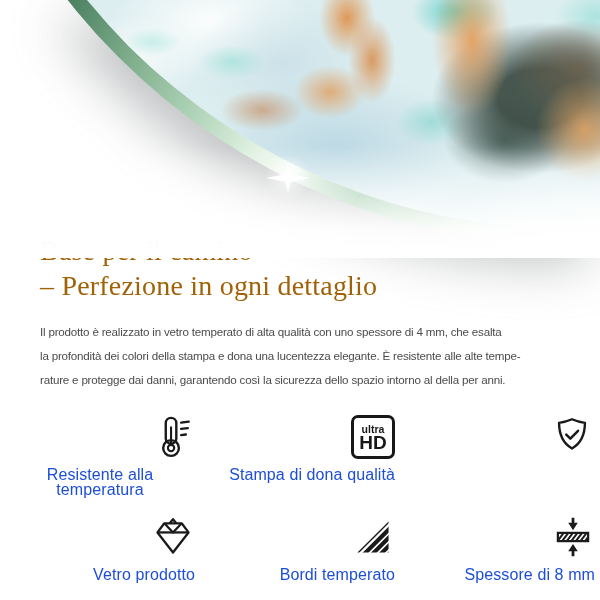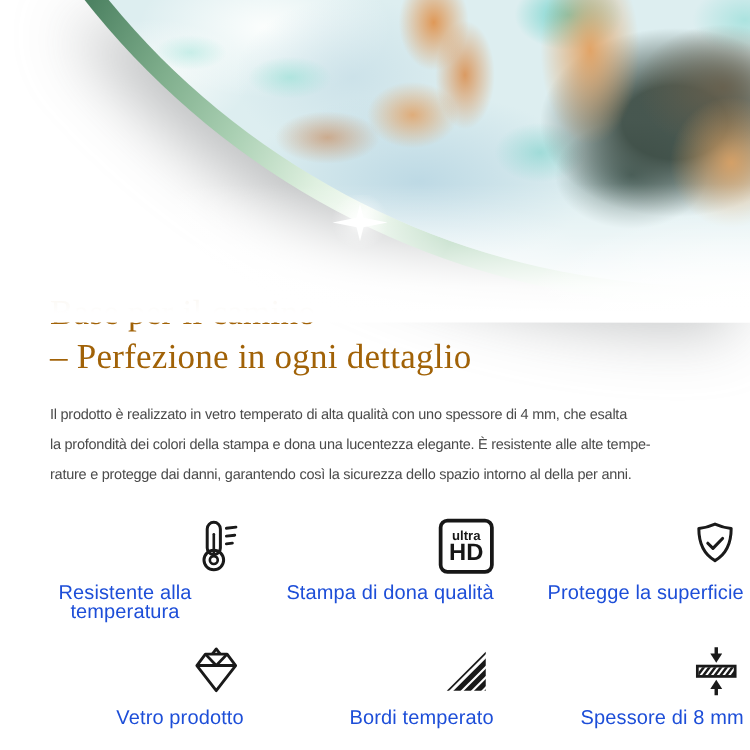--- a/index.html
+++ b/index.html
@@ -132,21 +132,20 @@
     <div class="feature-label">Stampa di dona qualità</div>
   </div>
 
   <div class="feature">
     <div class="icon-box">
       <svg viewBox="0 0 48 48" width="46" height="46" stroke-linecap="round" stroke-linejoin="round">
         <path d="M24 5.5 C28.5 7.5 33 8.7 37.5 9.2 C37.5 21.5 33.1 30.8 24 36 C14.9 30.8 10.5 21.5 10.5 9.2 C15 8.7 19.5 7.5 24 5.5 Z"></path>
         <path d="M18 21.5 L22.3 25.8 L30.3 17.5" stroke-width="2.6"></path>
       </svg>
     </div>
-    <div class="feature-label">Protegge la superficie</div>
   </div>
 
   <div class="feature">
     <div class="icon-box">
       <svg viewBox="0 0 48 46" width="44" height="42" stroke-width="2.3" stroke-linejoin="round">
         <path d="M7 18 L14.5 8 L33.5 8 L41 18 L24 40 Z"></path>
         <line x1="7" y1="18" x2="41" y2="18"></line>
         <path d="M14.5 8 L24 18 L33.5 8"></path>
         <path d="M20.5 8 L24 3.5 L27.5 8"></path>
       </svg>

